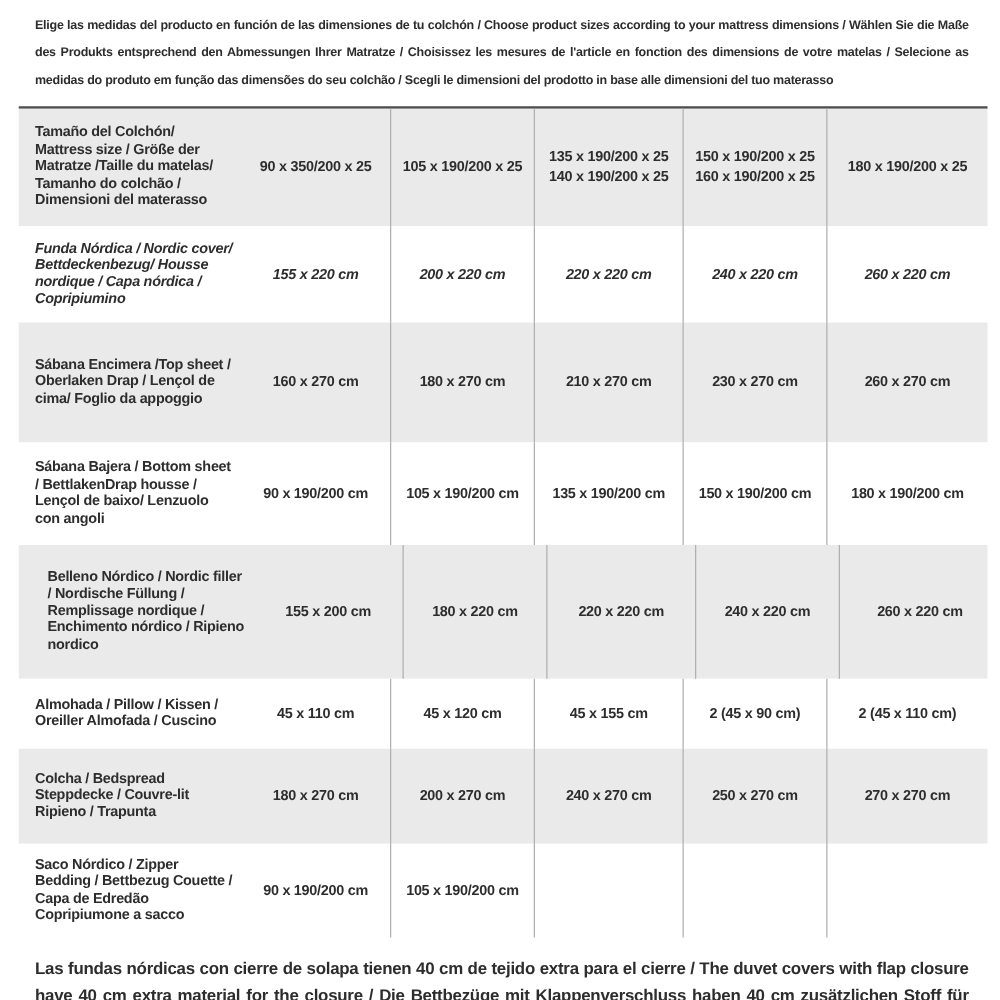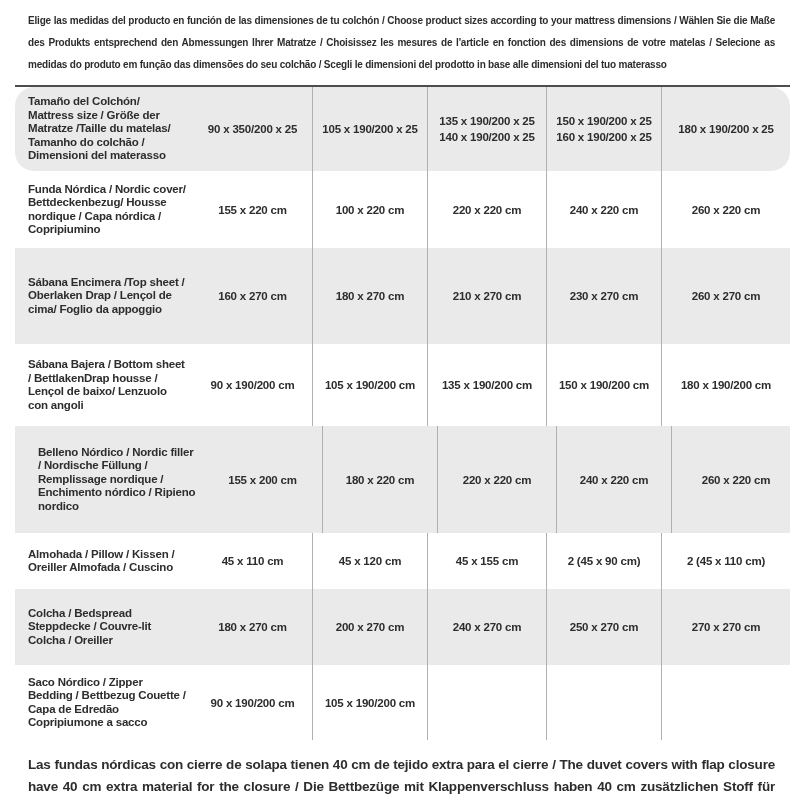--- a/index.html
+++ b/index.html
@@ -22,22 +22,22 @@
     margin:9px 10px 0 15px;
     width:775px;
     border-top:2px solid var(--top-border,#4d4d4d);
   }
   .t-row{
     display:grid;
     grid-template-columns:178px 119px 115px 119px 115px 129px;
     background:#ffffff;
   }
   .t-row.alt{background:var(--row-alt,#eaeaea);}
-  .t-row:nth-child(1){height:84px;border-radius:19px;}
-  .t-row:nth-child(2){height:77px;}
+  .t-row:nth-child(1){height:94px;}
+  .t-row:nth-child(2){height:77px;font-style:italic;}
   .t-row:nth-child(3){height:96px;}
   .t-row:nth-child(4){height:82px;}
   .t-row:nth-child(5){height:107px;padding-left:10px;}
   .t-row:nth-child(6){height:56px;}
   .t-row:nth-child(7){height:76px;}
   .t-row:nth-child(8){height:75px;}
   .cell{
     display:flex;flex-direction:column;
     justify-content:center;align-items:center;
     font-size:11.5px;font-weight:bold;
@@ -86,21 +86,21 @@
         <div class="cell val">
           <div class="line">180 x 190/200 x 25</div>
         </div>
       </div>
       <div class="t-row">
         <div class="cell label">Funda Nórdica /  Nordic cover/ Bettdeckenbezug/ Housse nordique  / Capa nórdica / Copripiumino</div>
         <div class="cell val">
           <div class="line">155 x 220 cm</div>
         </div>
         <div class="cell val">
-          <div class="line">100 x 220 cm</div>
+          <div class="line">200 x 220 cm</div>
         </div>
         <div class="cell val">
           <div class="line">220 x 220 cm</div>
         </div>
         <div class="cell val">
           <div class="line">240 x 220 cm</div>
         </div>
         <div class="cell val">
           <div class="line">260 x 220 cm</div>
         </div>
@@ -171,21 +171,21 @@
           <div class="line">45 x 155 cm</div>
         </div>
         <div class="cell val">
           <div class="line">2 (45 x 90 cm)</div>
         </div>
         <div class="cell val">
           <div class="line">2 (45 x 110 cm)</div>
         </div>
       </div>
       <div class="t-row alt">
-        <div class="cell label">Colcha / Bedspread Steppdecke / Couvre-lit Colcha / Oreiller</div>
+        <div class="cell label">Colcha / Bedspread Steppdecke / Couvre-lit Ripieno / Trapunta</div>
         <div class="cell val">
           <div class="line">180 x 270 cm</div>
         </div>
         <div class="cell val">
           <div class="line">200 x 270 cm</div>
         </div>
         <div class="cell val">
           <div class="line">240 x 270 cm</div>
         </div>
         <div class="cell val">

